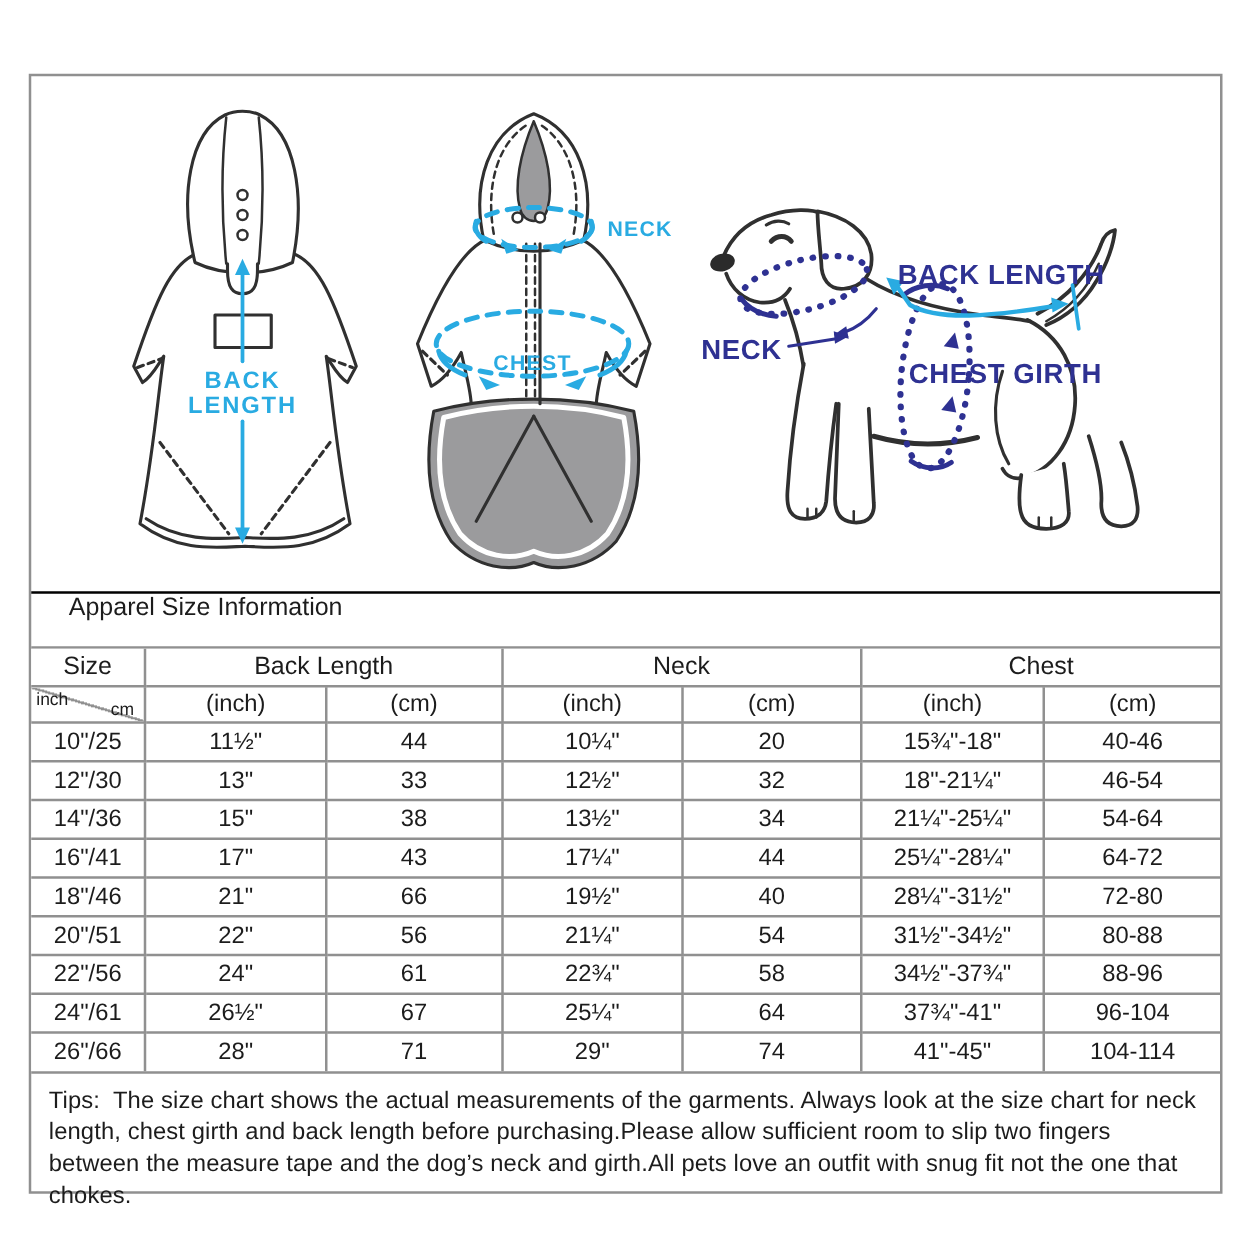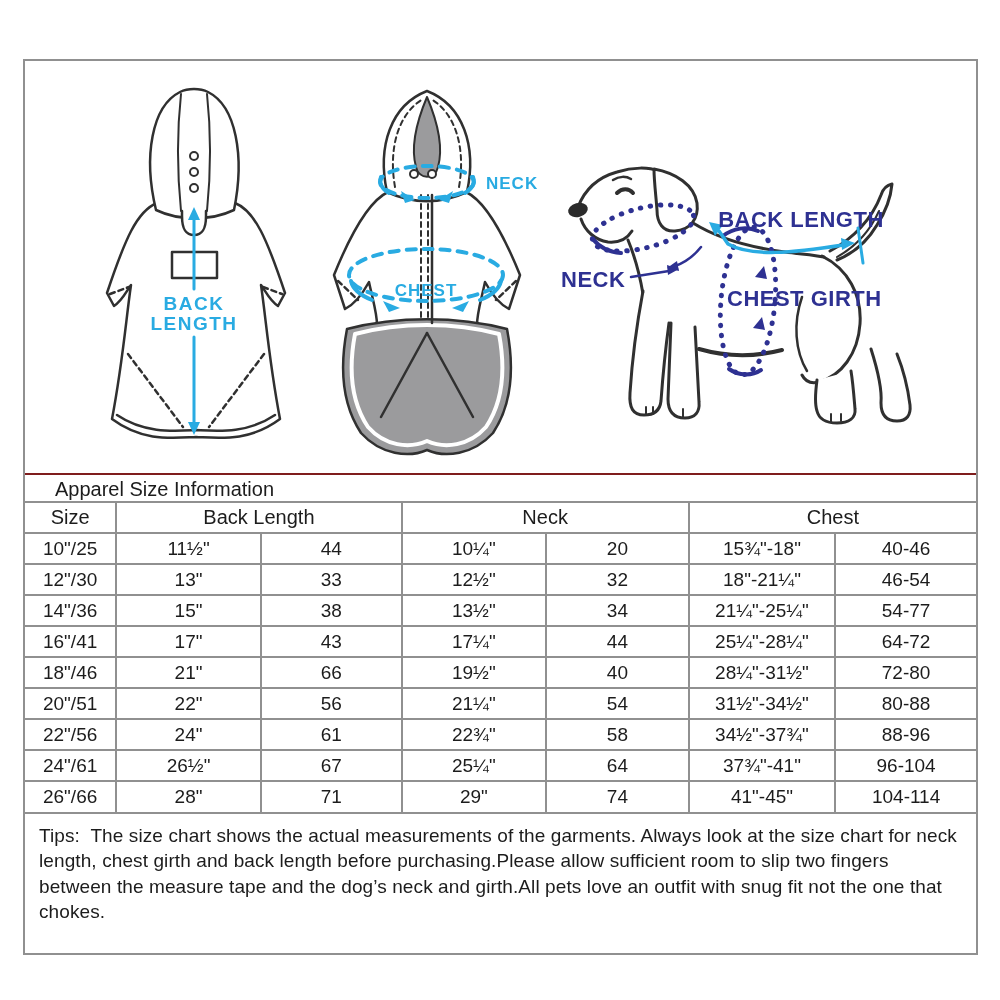--- a/index.html
+++ b/index.html
@@ -1,22 +1,22 @@
 <!DOCTYPE html>
 <html><head>
 <meta charset="utf-8">
 <style>
   * { margin:0; padding:0; box-sizing:border-box; }
   html,body { width:1000px; height:1000px; background:#ffffff;
     font-family:"Liberation Sans", sans-serif; color:#1c1c1c; }
   .frame { position:absolute; left:23px; top:59px; width:955px; height:896px;
     border:2px solid #909090; background:#fff; }
   .illustrations { height:412px; overflow:hidden; }
-  .table-title { height:30px; border-top:2px solid #7f1d1d; border-bottom:2px solid #909090;
-    display:flex; align-items:flex-end; padding-left:30px; font-size:20px; }
+  .table-title { height:46px; border-top:2px solid #000000; border-bottom:2px solid #909090;
+    display:flex; align-items:flex-start; padding-left:30px; font-size:20px; }
   table { width:100%; border-collapse:collapse; border-style:hidden; table-layout:fixed; }
   th, td { border:2px solid #909090; text-align:center; vertical-align:middle;
     font-weight:400; font-size:19px; color:#1c1c1c; background:#fff; padding:0; }
   thead tr.groups th { height:30px; font-size:20px;margin-top:36px; }
   thead tr.units td { height:29px; }
   tbody td { height:31px; }
   td.corner { position:relative; font-size:14px;
     background:
       linear-gradient(to top right,
         transparent calc(50% - 1px), #909090 calc(50% - 1px),
@@ -207,20 +207,32 @@
         <col style="width:15.4%">
         <col style="width:14.8%">
     </colgroup>
     <thead>
       <tr class="groups">
         <th>Size</th>
         <th colspan="2">Back Length</th>
         <th colspan="2">Neck</th>
         <th colspan="2">Chest</th>
       </tr>
+      <tr class="units">
+        <td class="corner">
+          <span class="c-top">inch</span>
+          <span class="c-bottom">cm</span>
+        </td>
+        <td>(inch)</td>
+        <td>(cm)</td>
+        <td>(inch)</td>
+        <td>(cm)</td>
+        <td>(inch)</td>
+        <td>(cm)</td>
+      </tr>
     </thead>
     <tbody>
         <tr>
           <td>10"/25</td>
           <td>11½"</td>
           <td>44</td>
           <td>10¼"</td>
           <td>20</td>
           <td>15¾"-18"</td>
           <td>40-46</td>
@@ -234,21 +246,21 @@
           <td>18"-21¼"</td>
           <td>46-54</td>
         </tr>
         <tr>
           <td>14"/36</td>
           <td>15"</td>
           <td>38</td>
           <td>13½"</td>
           <td>34</td>
           <td>21¼"-25¼"</td>
-          <td>54-77</td>
+          <td>54-64</td>
         </tr>
         <tr>
           <td>16"/41</td>
           <td>17"</td>
           <td>43</td>
           <td>17¼"</td>
           <td>44</td>
           <td>25¼"-28¼"</td>
           <td>64-72</td>
         </tr>

